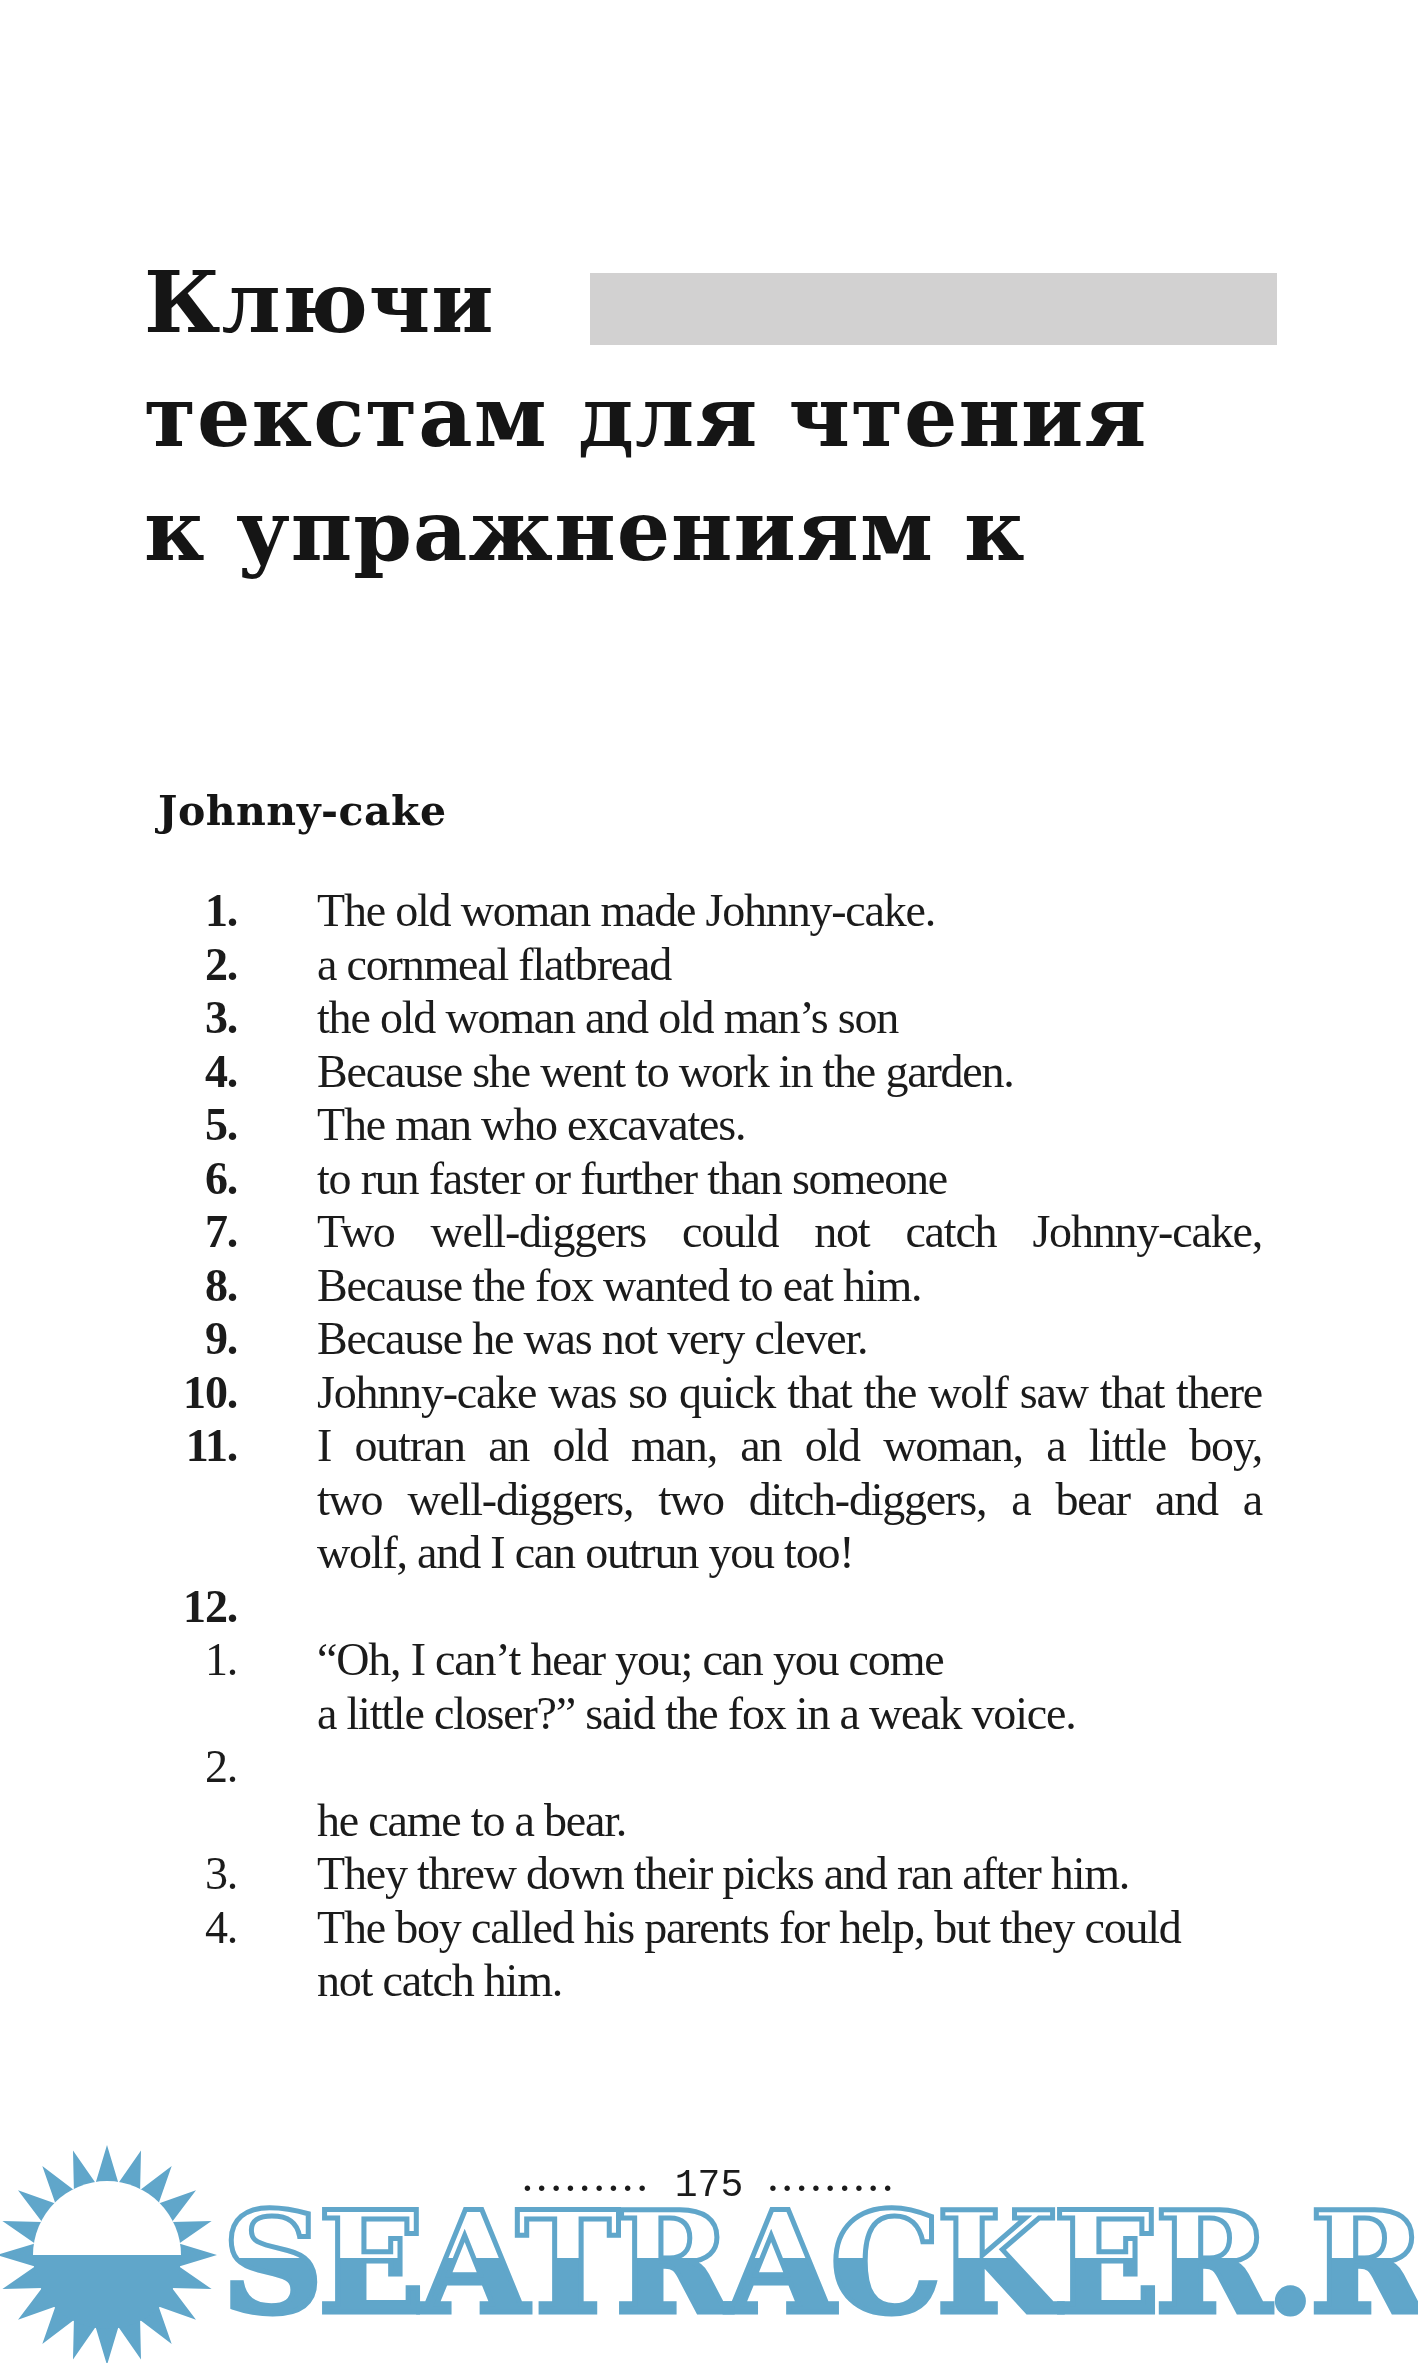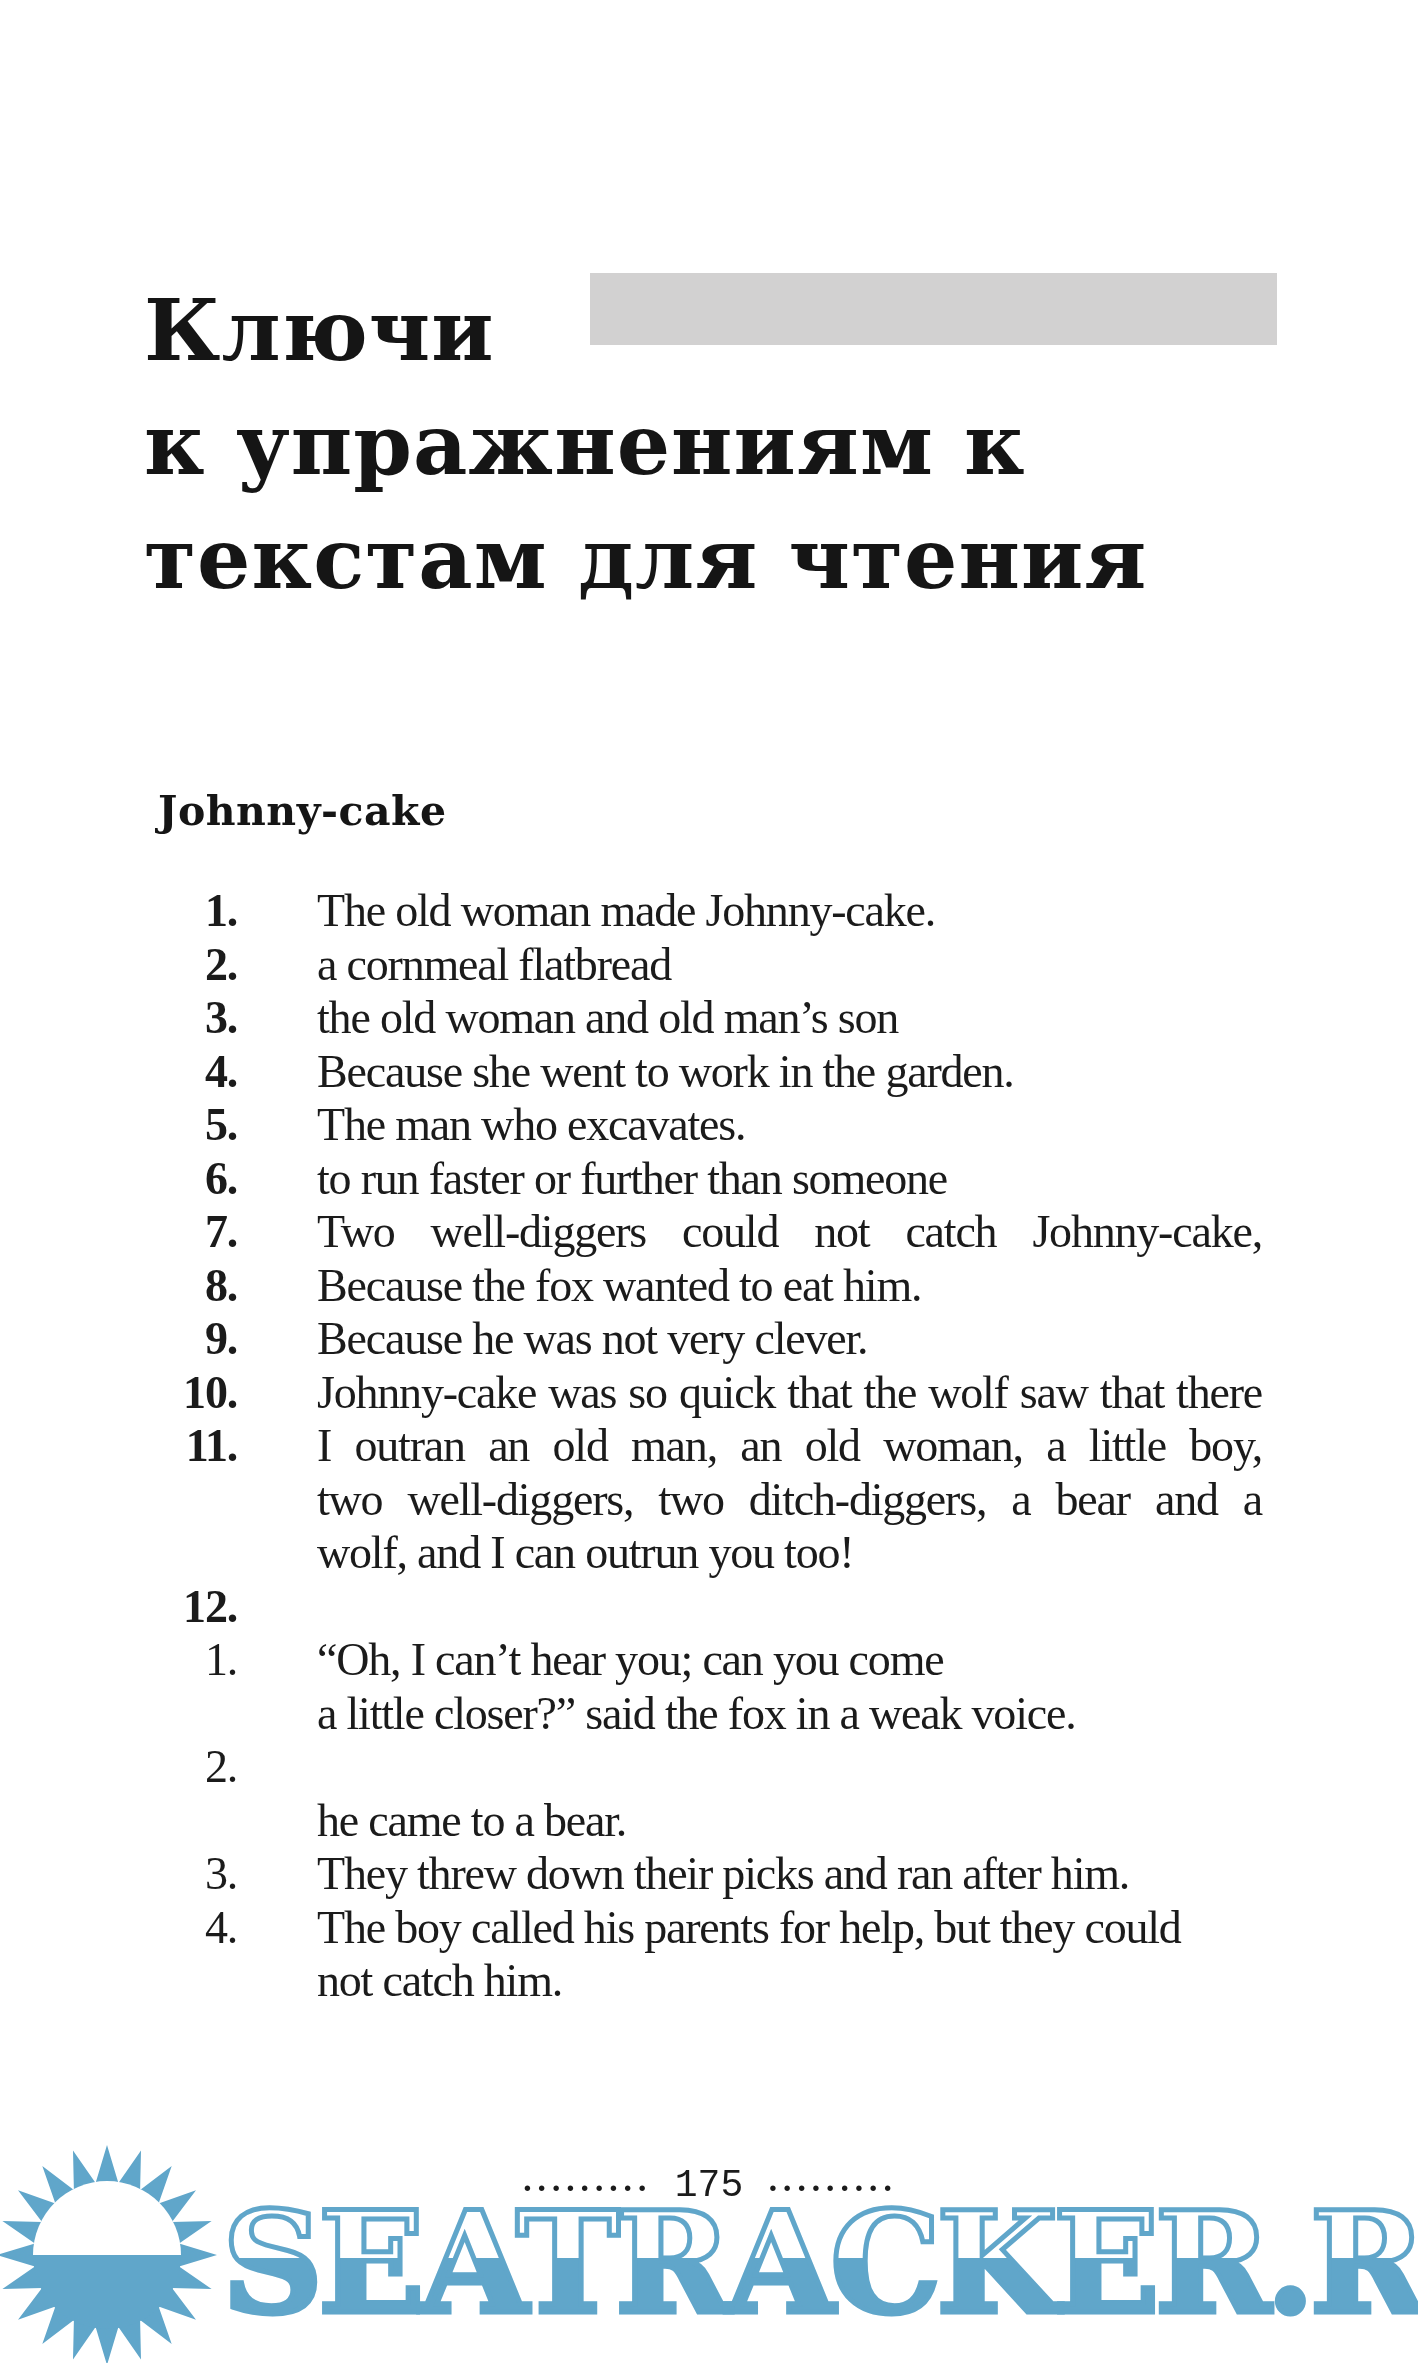--- a/index.html
+++ b/index.html
@@ -13,21 +13,20 @@
   }
   .page { position:absolute; inset:0; }
 
   .title {
     position:absolute; left:144px; top:246px;
     font-family:"DejaVu Serif", serif;
     font-weight:bold;
     font-size:84px; line-height:114px;
     color:#151515; letter-spacing:1px;
     white-space:nowrap;
-    margin-top:28px;
   }
 
   .bar {
     position:absolute; left:590px; top:273px;
     width:687px; height:72px;
     background:var(--gray, #d2d1d1);
   }
 
   .heading {
     position:absolute; left:158px; top:786px; margin:0;
@@ -60,22 +59,22 @@
   .wmt.top { fill:#ffffff; stroke:var(--blue, #60a6ca); stroke-width:5px; }
   .wmt.bot { fill:var(--blue, #60a6ca); stroke:var(--blue, #60a6ca); stroke-width:5px; }
 </style>
 </head>
 <body>
 
 <div class="page">
 
   <div class="title">
     <div>Ключи</div>
+    <div>текстам для чтения</div>
     <div>к упражнениям к</div>
-    <div>текстам для чтения</div>
   </div>
 
   <div class="bar"></div>
 
   <h2 class="heading">Johnny-cake</h2>
 
   <div class="list">
     <div class="row">
         <span class="num b">1.</span>
         <span class="txt">The old woman made Johnny-cake.</span>

